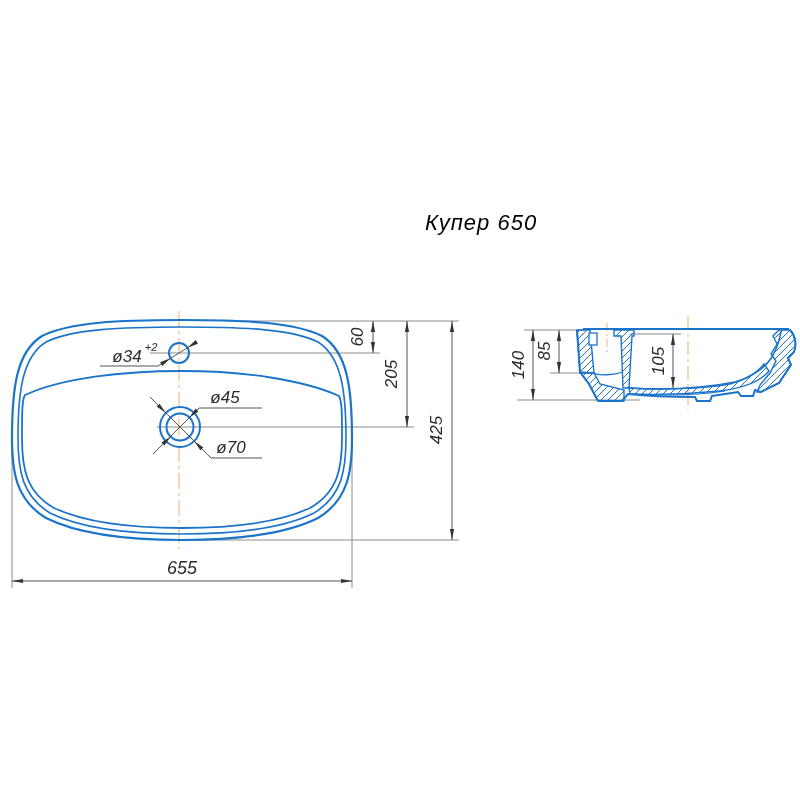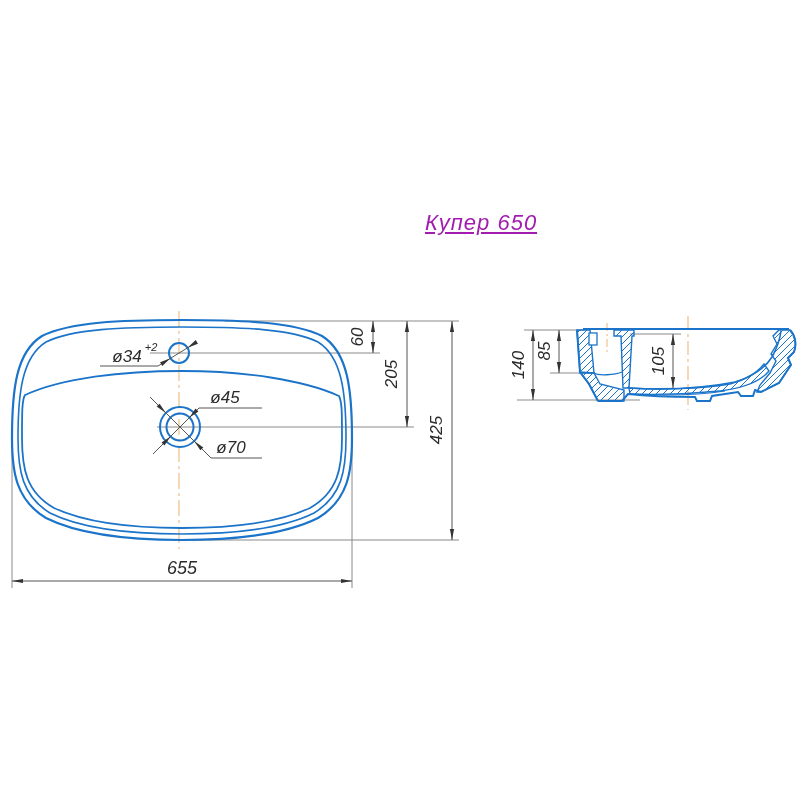--- a/index.html
+++ b/index.html
@@ -10,22 +10,21 @@
     font-family:"Liberation Sans",sans-serif;
     overflow:hidden;
   }
   .title{
     position:absolute;
     left:425px;top:210px;
     width:160px;
     font-style:italic;
     font-size:22px;
     letter-spacing:1px;
-    color:#a21caf;
-    text-decoration:underline;
+    color:#000000;
   }
   svg text{
     font-family:"Liberation Sans",sans-serif;
     font-style:italic;
     fill:#2b2b2b;
   }
   .dimtxt{font-size:17px;}
   .dimtxt-sm{font-size:11px;}
   .dimtxt-lg{font-size:18px;}
 </style>

